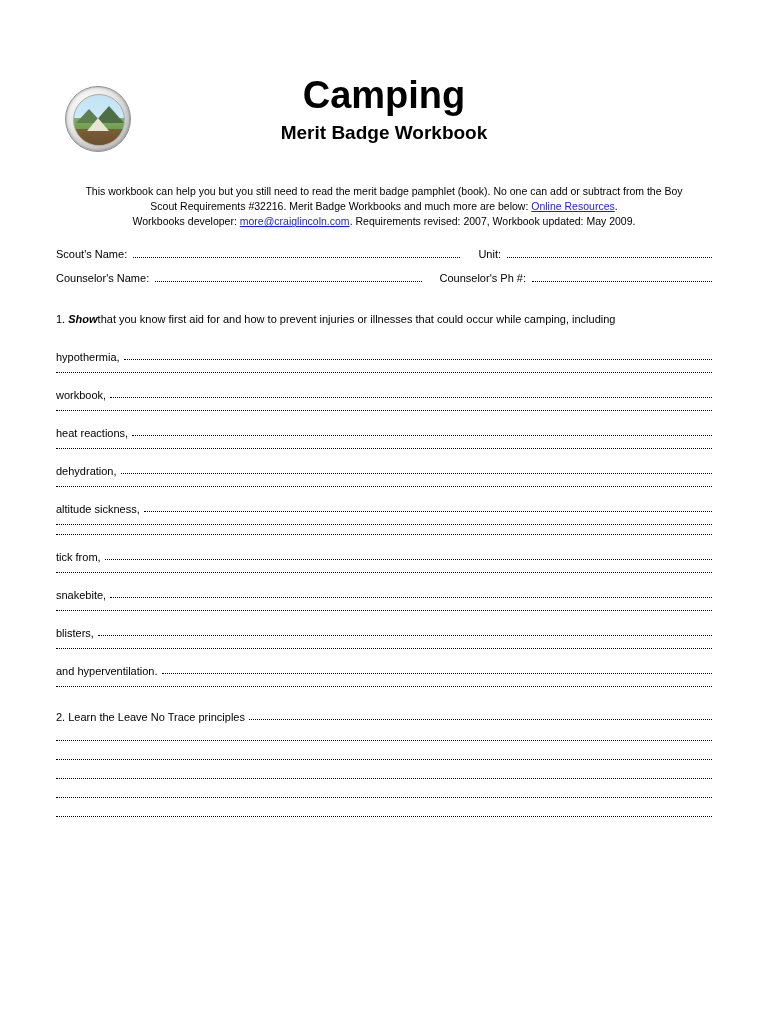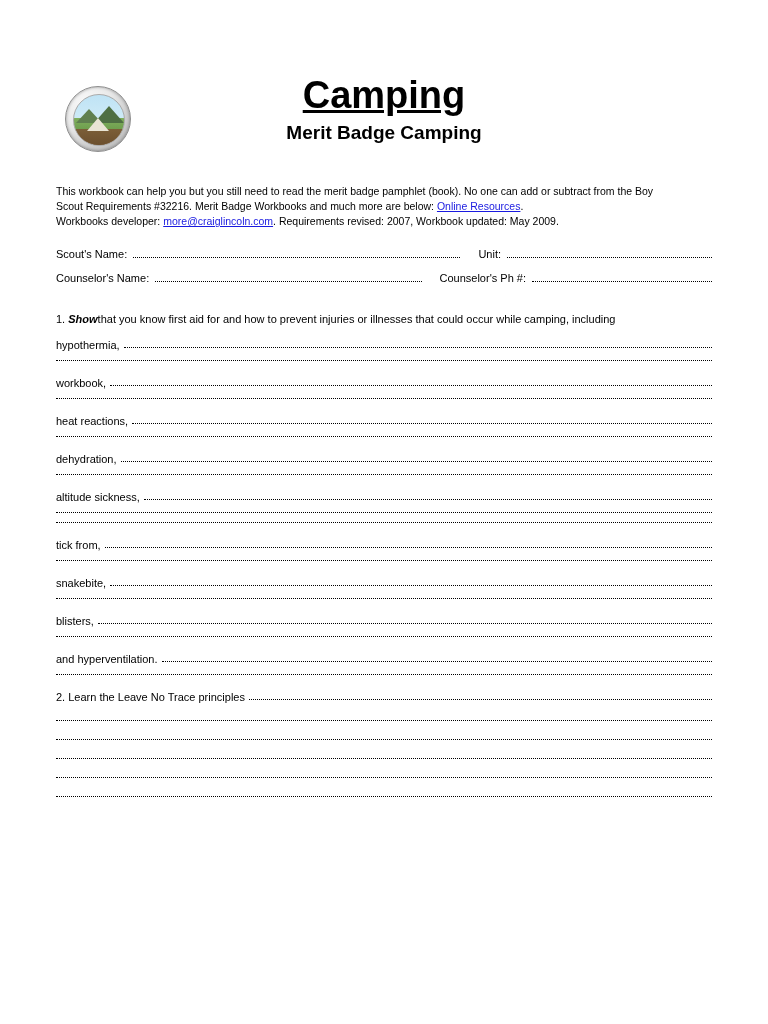--- a/index.html
+++ b/index.html
@@ -85,31 +85,31 @@
     width: 52px; height: 18px;
     background: linear-gradient(#7b5e38, #6a4e2d);
   }
   .title {
     text-align: center;
     font-size: 38px;
     font-weight: bold;
     letter-spacing: 0px;
     margin: 20px 0 0 0;
     line-height: 1.05;
-    text-decoration: underline;
   }
   .subtitle {
     text-align: center;
     font-size: 19px;
     font-weight: bold;
     margin-top: 6px;
   }
 
   
   .intro {
+    text-align: center;
     font-size: 10.5px;
     line-height: 1.45;
     margin-top: 12px;
   }
   .intro a {
     color: #1a1ae0;
     text-decoration: underline;
   }
 
   
@@ -134,21 +134,21 @@
   .field-gap { width: 18px; flex: 0 0 auto; }
 
   
   .req {
     font-size: 11px;
     margin-top: 28px;
     line-height: 1.35;
   }
   .req b { font-weight: bold; font-style: italic; }
 
-  .answer-block { margin-top: 12px; }
+  .answer-block { margin-top: 24px; }
   .ans-row {
     display: flex;
     align-items: flex-end;
     font-size: 11px;
     margin-bottom: 16px;
     white-space: nowrap;
   }
   .ans-label { padding-right: 4px; }
   .ans-line {
     flex: 1 1 auto;
@@ -163,39 +163,39 @@
     height: 1px;
     margin-top: -8px;
     margin-bottom: 16px;
   }
   .blank-line {
     display: block;
     border-bottom: 1px dotted #000;
     height: 1px;
     margin-bottom: 17px;
   }
-  .req2 { margin-top: 16px; }
+  .req2 { margin-top: 24px; }
 </style>
 </head>
 <body>
 
 <div class="page">
   <div class="content">
 
     <div class="header">
       <div class="badge">
         <div class="inner">
           <div class="mountain"></div>
           <div class="mountain2"></div>
           <div class="ground"></div>
           <div class="tent"></div>
         </div>
       </div>
       <div class="title">Camping</div>
-      <div class="subtitle">Merit Badge Camping</div>
+      <div class="subtitle">Merit Badge Workbook</div>
     </div>
 
     <div class="intro">
       <span>This workbook can help you but you still need to read the merit badge pamphlet (book).  No one can add or subtract from the Boy</span><br>
       <span>Scout Requirements #32216.  Merit Badge Workbooks and much more are below: </span><a href="#">Online Resources</a><span>.</span><br>
       <span>Workbooks developer: </span><a href="#">more@craiglincoln.com</a><span>.  Requirements revised: 2007, Workbook updated: May 2009.</span>
     </div>
 
     <div class="fields">
       <div class="field-row">

